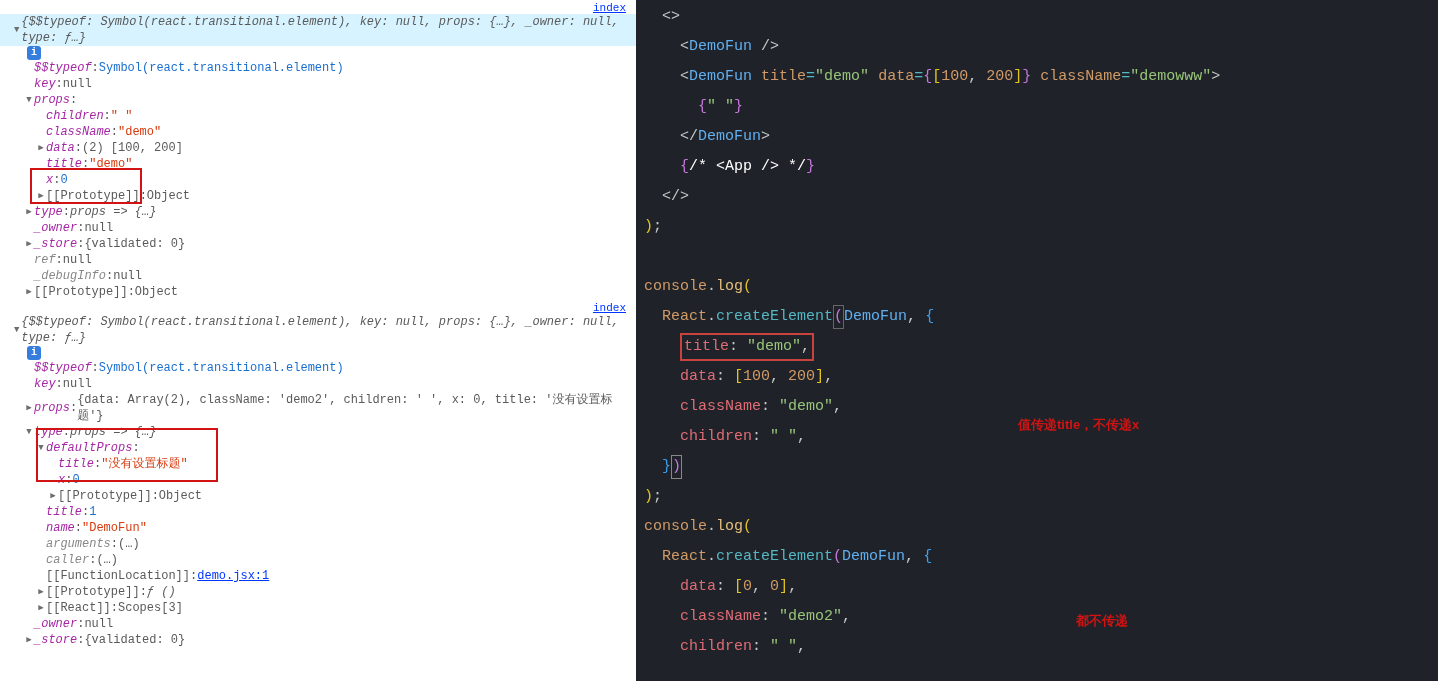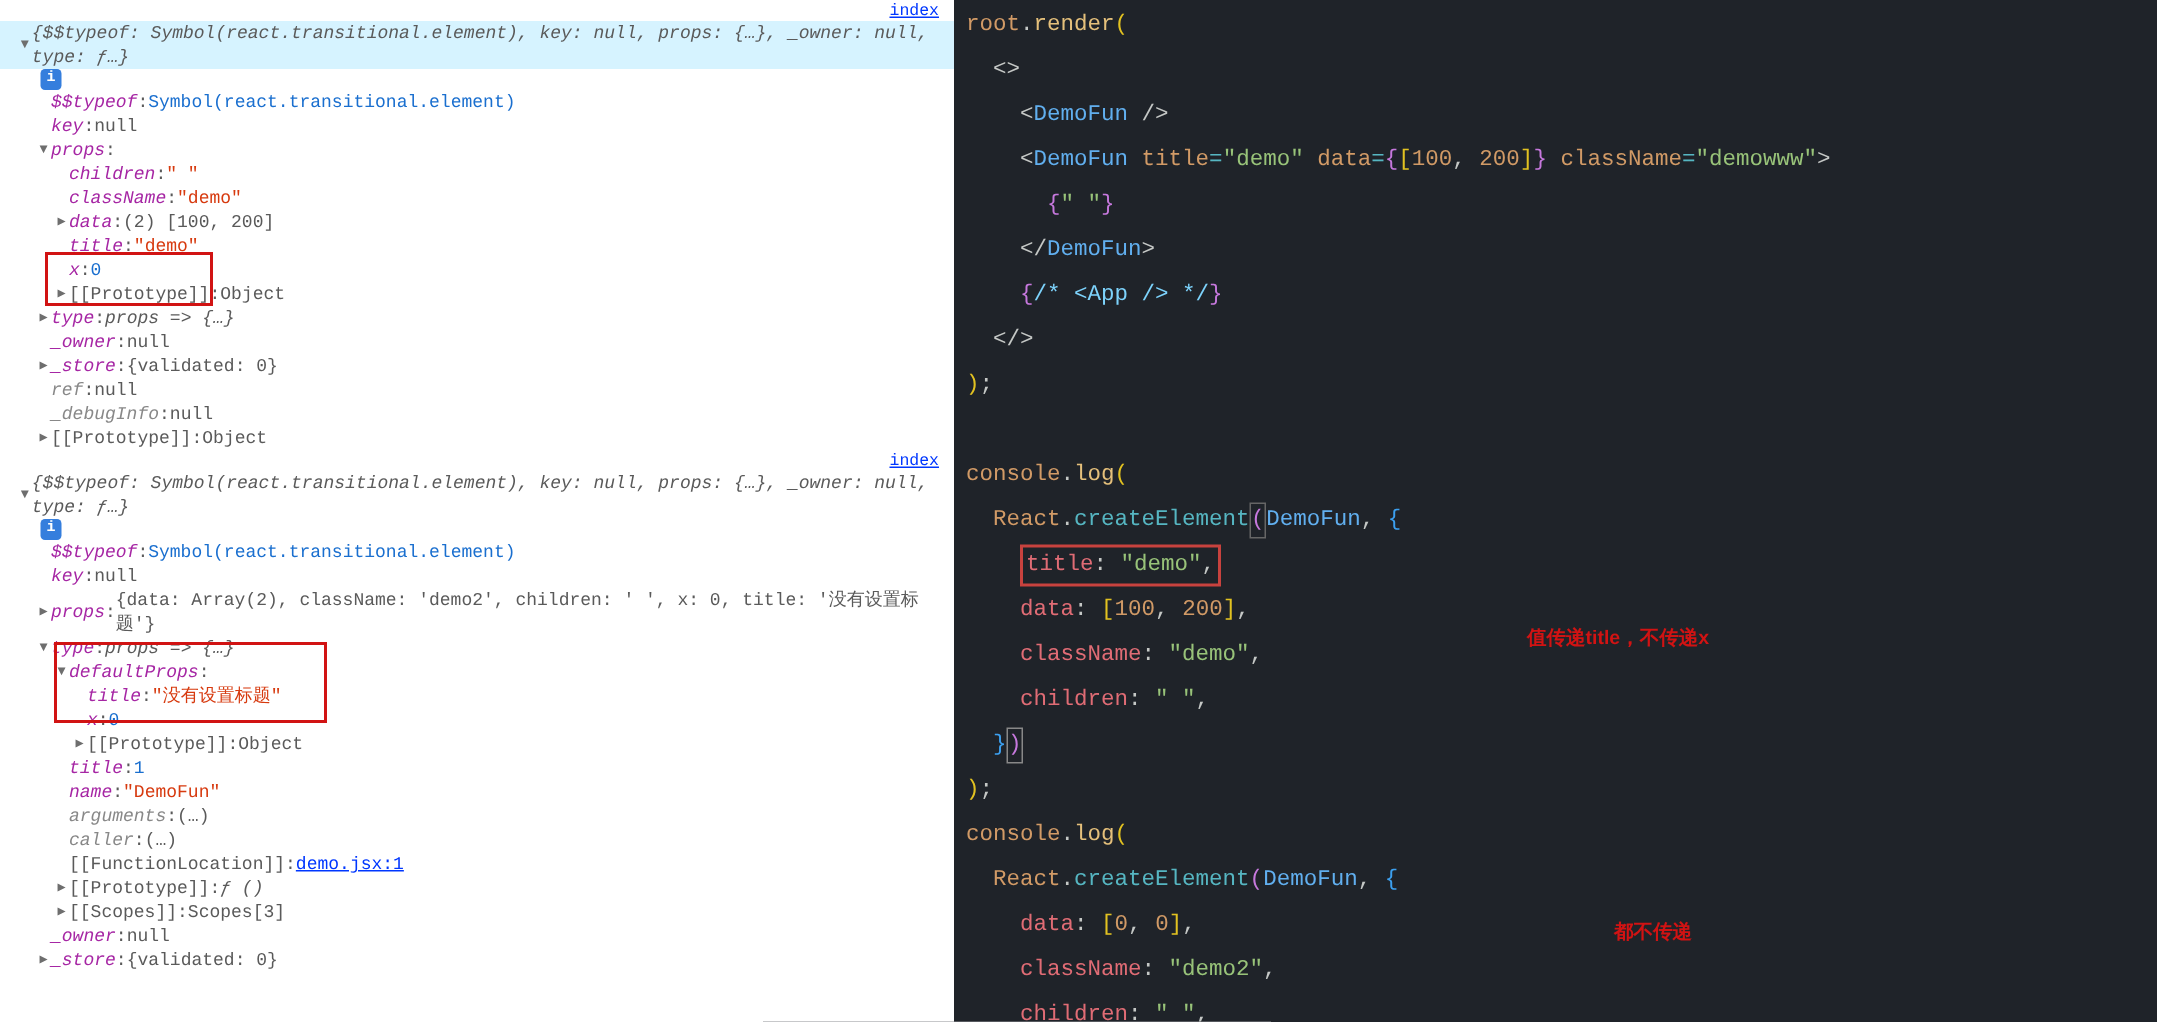--- a/index.html
+++ b/index.html
@@ -98,21 +98,21 @@
     .c-var { color: #d19a66; }      
     .c-punc { color: #c5c8c6; }
     .c-method { color: #e5c07b; }      
     .c-comp { color: #61afef; }     
     .c-attr { color: #d19a66; }
     .c-eq { color: #56b6c2; }
     .c-str { color: #98c379; }
     .c-num { color: #d19a66; font-family: Liberation Mono, monospace; }
     .c-call { color: #56b6c2; }     
     .c-key { color: #e06c75; }
-    .c-cmt { color: #7dd3fc; }
+    .c-cmt { color: #ffffff; }
     .c-paren-y { color: #e2c221; }
     .c-paren-b { color: #3ca0f0; }
     .c-paren-p { color: #c678dd; }
     .highlight-box {
       border: 2px solid #c8423e;
       display: inline-block;
       padding: 0 2px;
       line-height: 24px;
     }
     .cursor-box {
@@ -325,21 +325,21 @@
       <a href="#" style="color:#0037ff;text-decoration:underline">demo.jsx:1</a>
   </div>
   <div class="row indent2">
     <span class="arrow right"></span>
     <span class="obj">[[Prototype]]</span>
       <span class="sep">: </span>
       <span class="fun">ƒ ()</span>
   </div>
   <div class="row indent2">
     <span class="arrow right"></span>
-    <span class="obj">[[Scopes]]</span>
+    <span class="obj">[[React]]</span>
       <span class="sep">: </span>
       <span class="obj">Scopes[3]</span>
   </div>
   <div class="row indent1">
     <span class="arrow none"></span>
     <span class="k">_owner</span>
       <span class="sep">: </span>
       <span class="nul">null</span>
   </div>
   <div class="row indent1">
@@ -347,21 +347,20 @@
     <span class="k">_store</span>
       <span class="sep">: </span>
       <span class="obj">{validated: 0}</span>
   </div>
 
   <div class="box-red" style="left:30px; top:168px; width:112px; height:36px;"></div>
   <div class="box-red" style="left:36px; top:428px; width:182px; height:54px;"></div>
 </div>
 
 <div class="right-pane">
-  <div class="code-line"><span class="c-var">root</span><span class="c-punc">.</span><span class="c-method">render</span><span class="c-paren-y">(</span></div>
   <div class="code-line">  <span class="c-punc">&lt;&gt;</span></div>
   <div class="code-line">    <span class="c-punc">&lt;</span><span class="c-comp">DemoFun</span><span class="c-punc"> /&gt;</span></div>
   <div class="code-line">    <span class="c-punc">&lt;</span><span class="c-comp">DemoFun</span> <span class="c-attr">title</span><span class="c-eq">=</span><span class="c-str">"demo"</span> <span class="c-attr">data</span><span class="c-eq">=</span><span class="c-paren-p">{</span><span class="c-paren-y">[</span><span class="c-num">100</span><span class="c-punc">, </span><span class="c-num">200</span><span class="c-paren-y">]</span><span class="c-paren-p">}</span> <span class="c-attr">className</span><span class="c-eq">=</span><span class="c-str">"demowww"</span><span class="c-punc">&gt;</span></div>
   <div class="code-line">      <span class="c-paren-p">{</span><span class="c-str">" "</span><span class="c-paren-p">}</span></div>
   <div class="code-line">    <span class="c-punc">&lt;/</span><span class="c-comp">DemoFun</span><span class="c-punc">&gt;</span></div>
   <div class="code-line">    <span class="c-paren-p">{</span><span class="c-cmt">/* &lt;App /&gt; */</span><span class="c-paren-p">}</span></div>
   <div class="code-line">  <span class="c-punc">&lt;/&gt;</span></div>
   <div class="code-line"><span class="c-paren-y">)</span><span class="c-punc">;</span></div>
   <div class="code-line">&nbsp;</div>
   <div class="code-line"><span class="c-var">console</span><span class="c-punc">.</span><span class="c-method">log</span><span class="c-paren-y">(</span></div>

